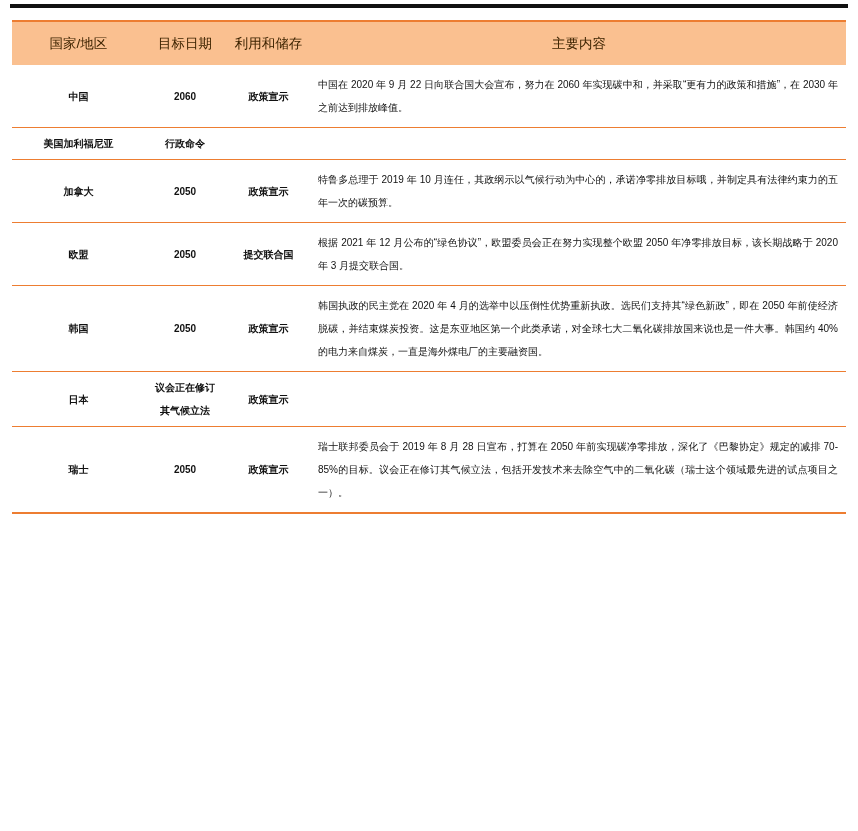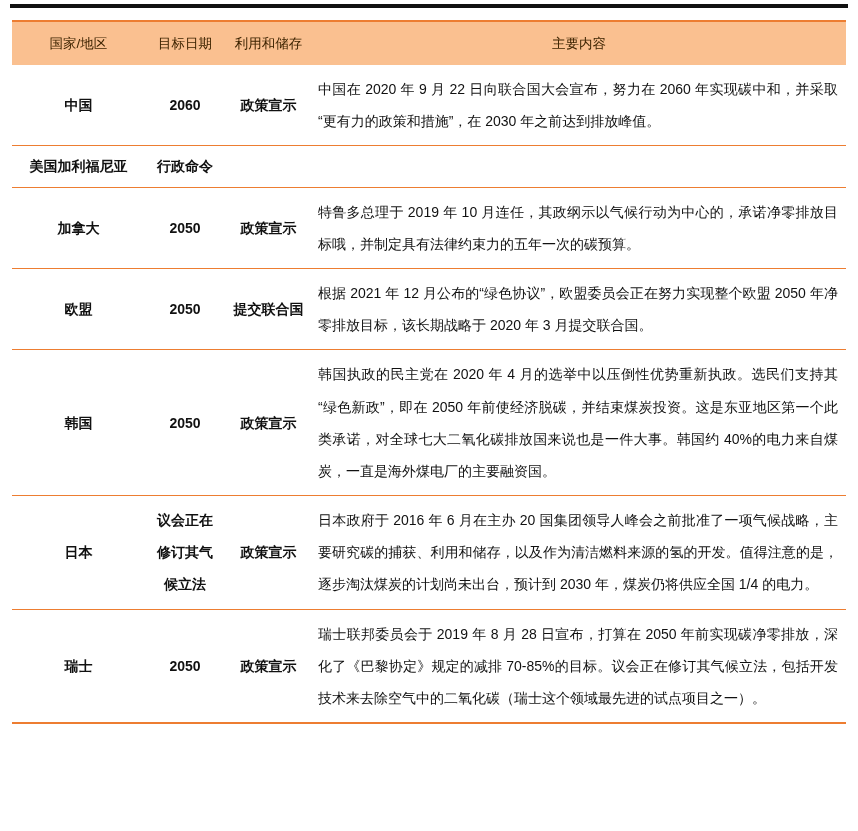--- a/index.html
+++ b/index.html
@@ -57,21 +57,21 @@
   }
   .trow{
     display:grid;
     grid-template-columns:133px 80px 87px 1fr;
     align-items:center;
   }
   .trow + .trow{
     border-top:1px solid var(--accent);
   }
   .cell{
-    font-size:14px;
+    font-size:10px;
     line-height:2.3;
     color:var(--text);
   }
   .c-region,.c-date,.c-nature{
     text-align:center;
     align-self:center;
     padding:4px 2px;
     font-weight:bold;
   }
   .c-date .datespan{
@@ -132,21 +132,20 @@
     <div class="cell c-region"><span>韩国</span></div>
     <div class="cell c-date"><span class="datespan">2050</span></div>
     <div class="cell c-nature"><span>政策宣示</span></div>
     <div class="cell c-content"><span>韩国执政的民主党在 2020 年 4 月的选举中以压倒性优势重新执政。选民们支持其“绿色新政”，即在 2050 年前使经济脱碳，并结束煤炭投资。这是东亚地区第一个此类承诺，对全球七大二氧化碳排放国来说也是一件大事。韩国约 40%的电力来自煤炭，一直是海外煤电厂的主要融资国。</span></div>
   </div>
 
   <div class="trow">
     <div class="cell c-region"><span>日本</span></div>
     <div class="cell c-date"><span class="datespan">议会正在修订其气候立法</span></div>
     <div class="cell c-nature"><span>政策宣示</span></div>
-    <div class="cell c-content"><span>日本政府于 2016 年 6 月在主办 20 国集团领导人峰会之前批准了一项气候战略，主要研究碳的捕获、利用和储存，以及作为清洁燃料来源的氢的开发。值得注意的是，逐步淘汰煤炭的计划尚未出台，预计到 2030 年，煤炭仍将供应全国 1/4 的电力。</span></div>
   </div>
 
   <div class="trow">
     <div class="cell c-region"><span>瑞士</span></div>
     <div class="cell c-date"><span class="datespan">2050</span></div>
     <div class="cell c-nature"><span>政策宣示</span></div>
     <div class="cell c-content"><span>瑞士联邦委员会于 2019 年 8 月 28 日宣布，打算在 2050 年前实现碳净零排放，深化了《巴黎协定》规定的减排 70-85%的目标。议会正在修订其气候立法，包括开发技术来去除空气中的二氧化碳（瑞士这个领域最先进的试点项目之一）。</span></div>
   </div>
 </div>
   </div>

